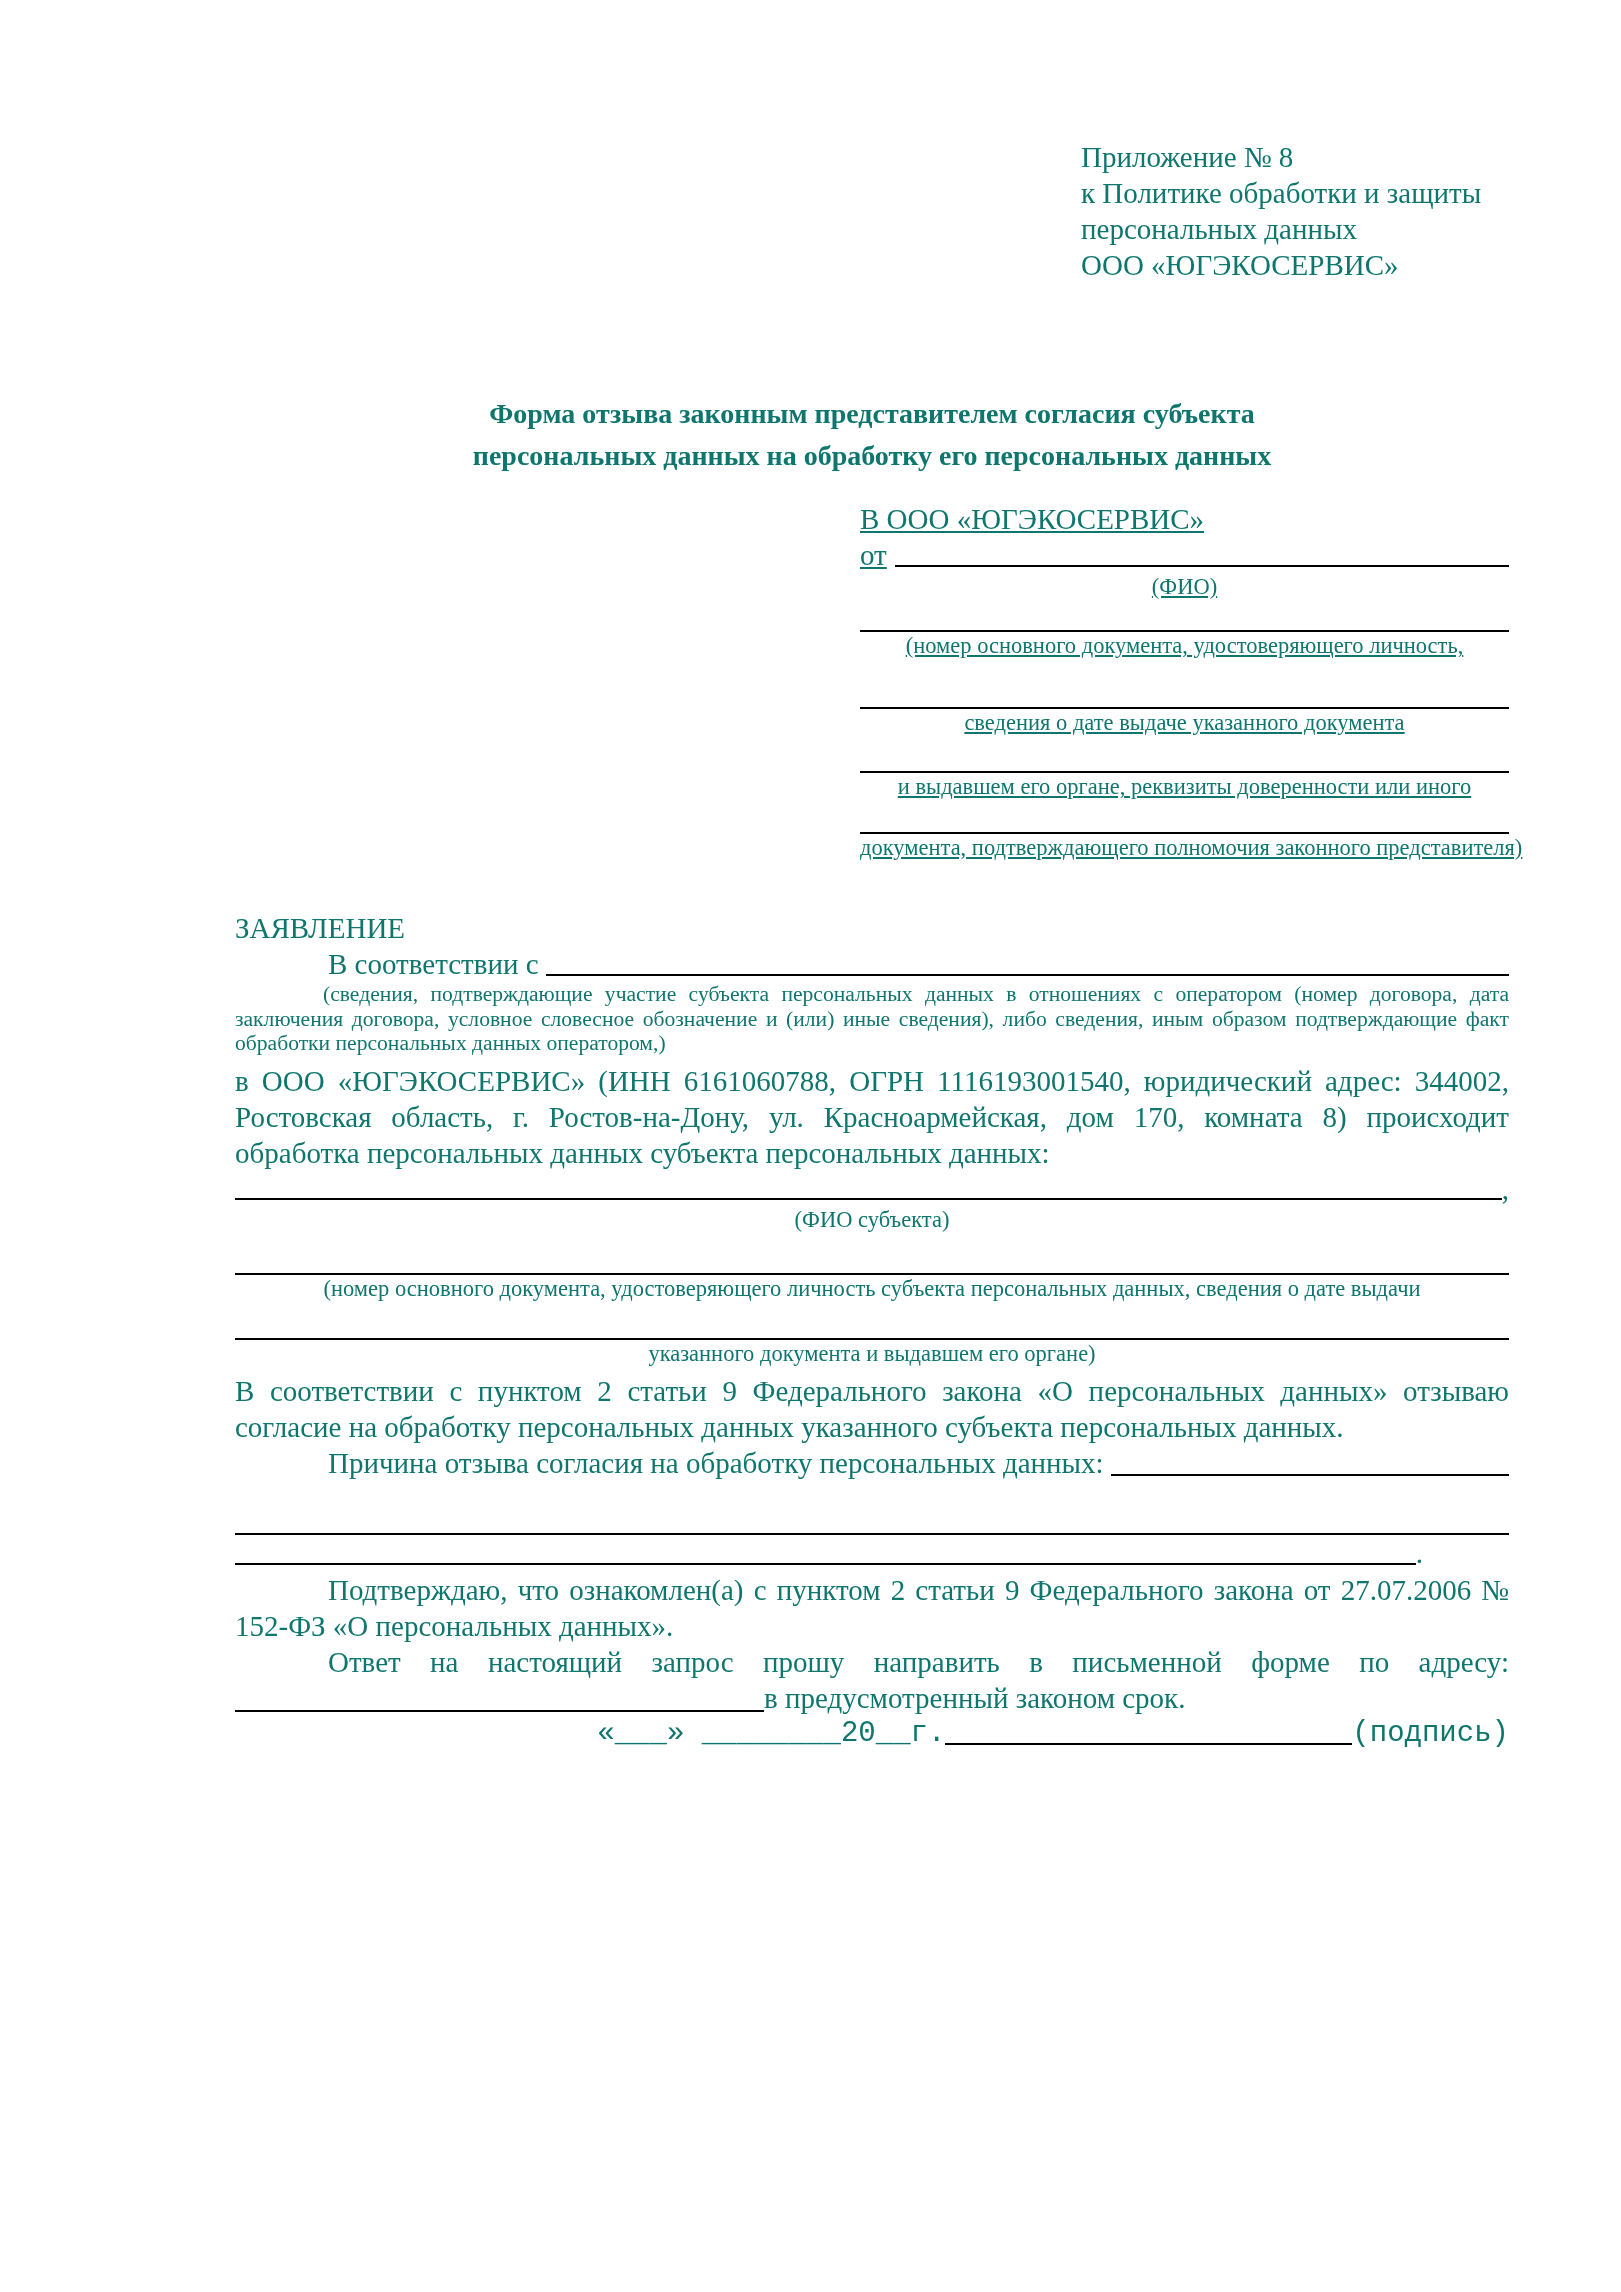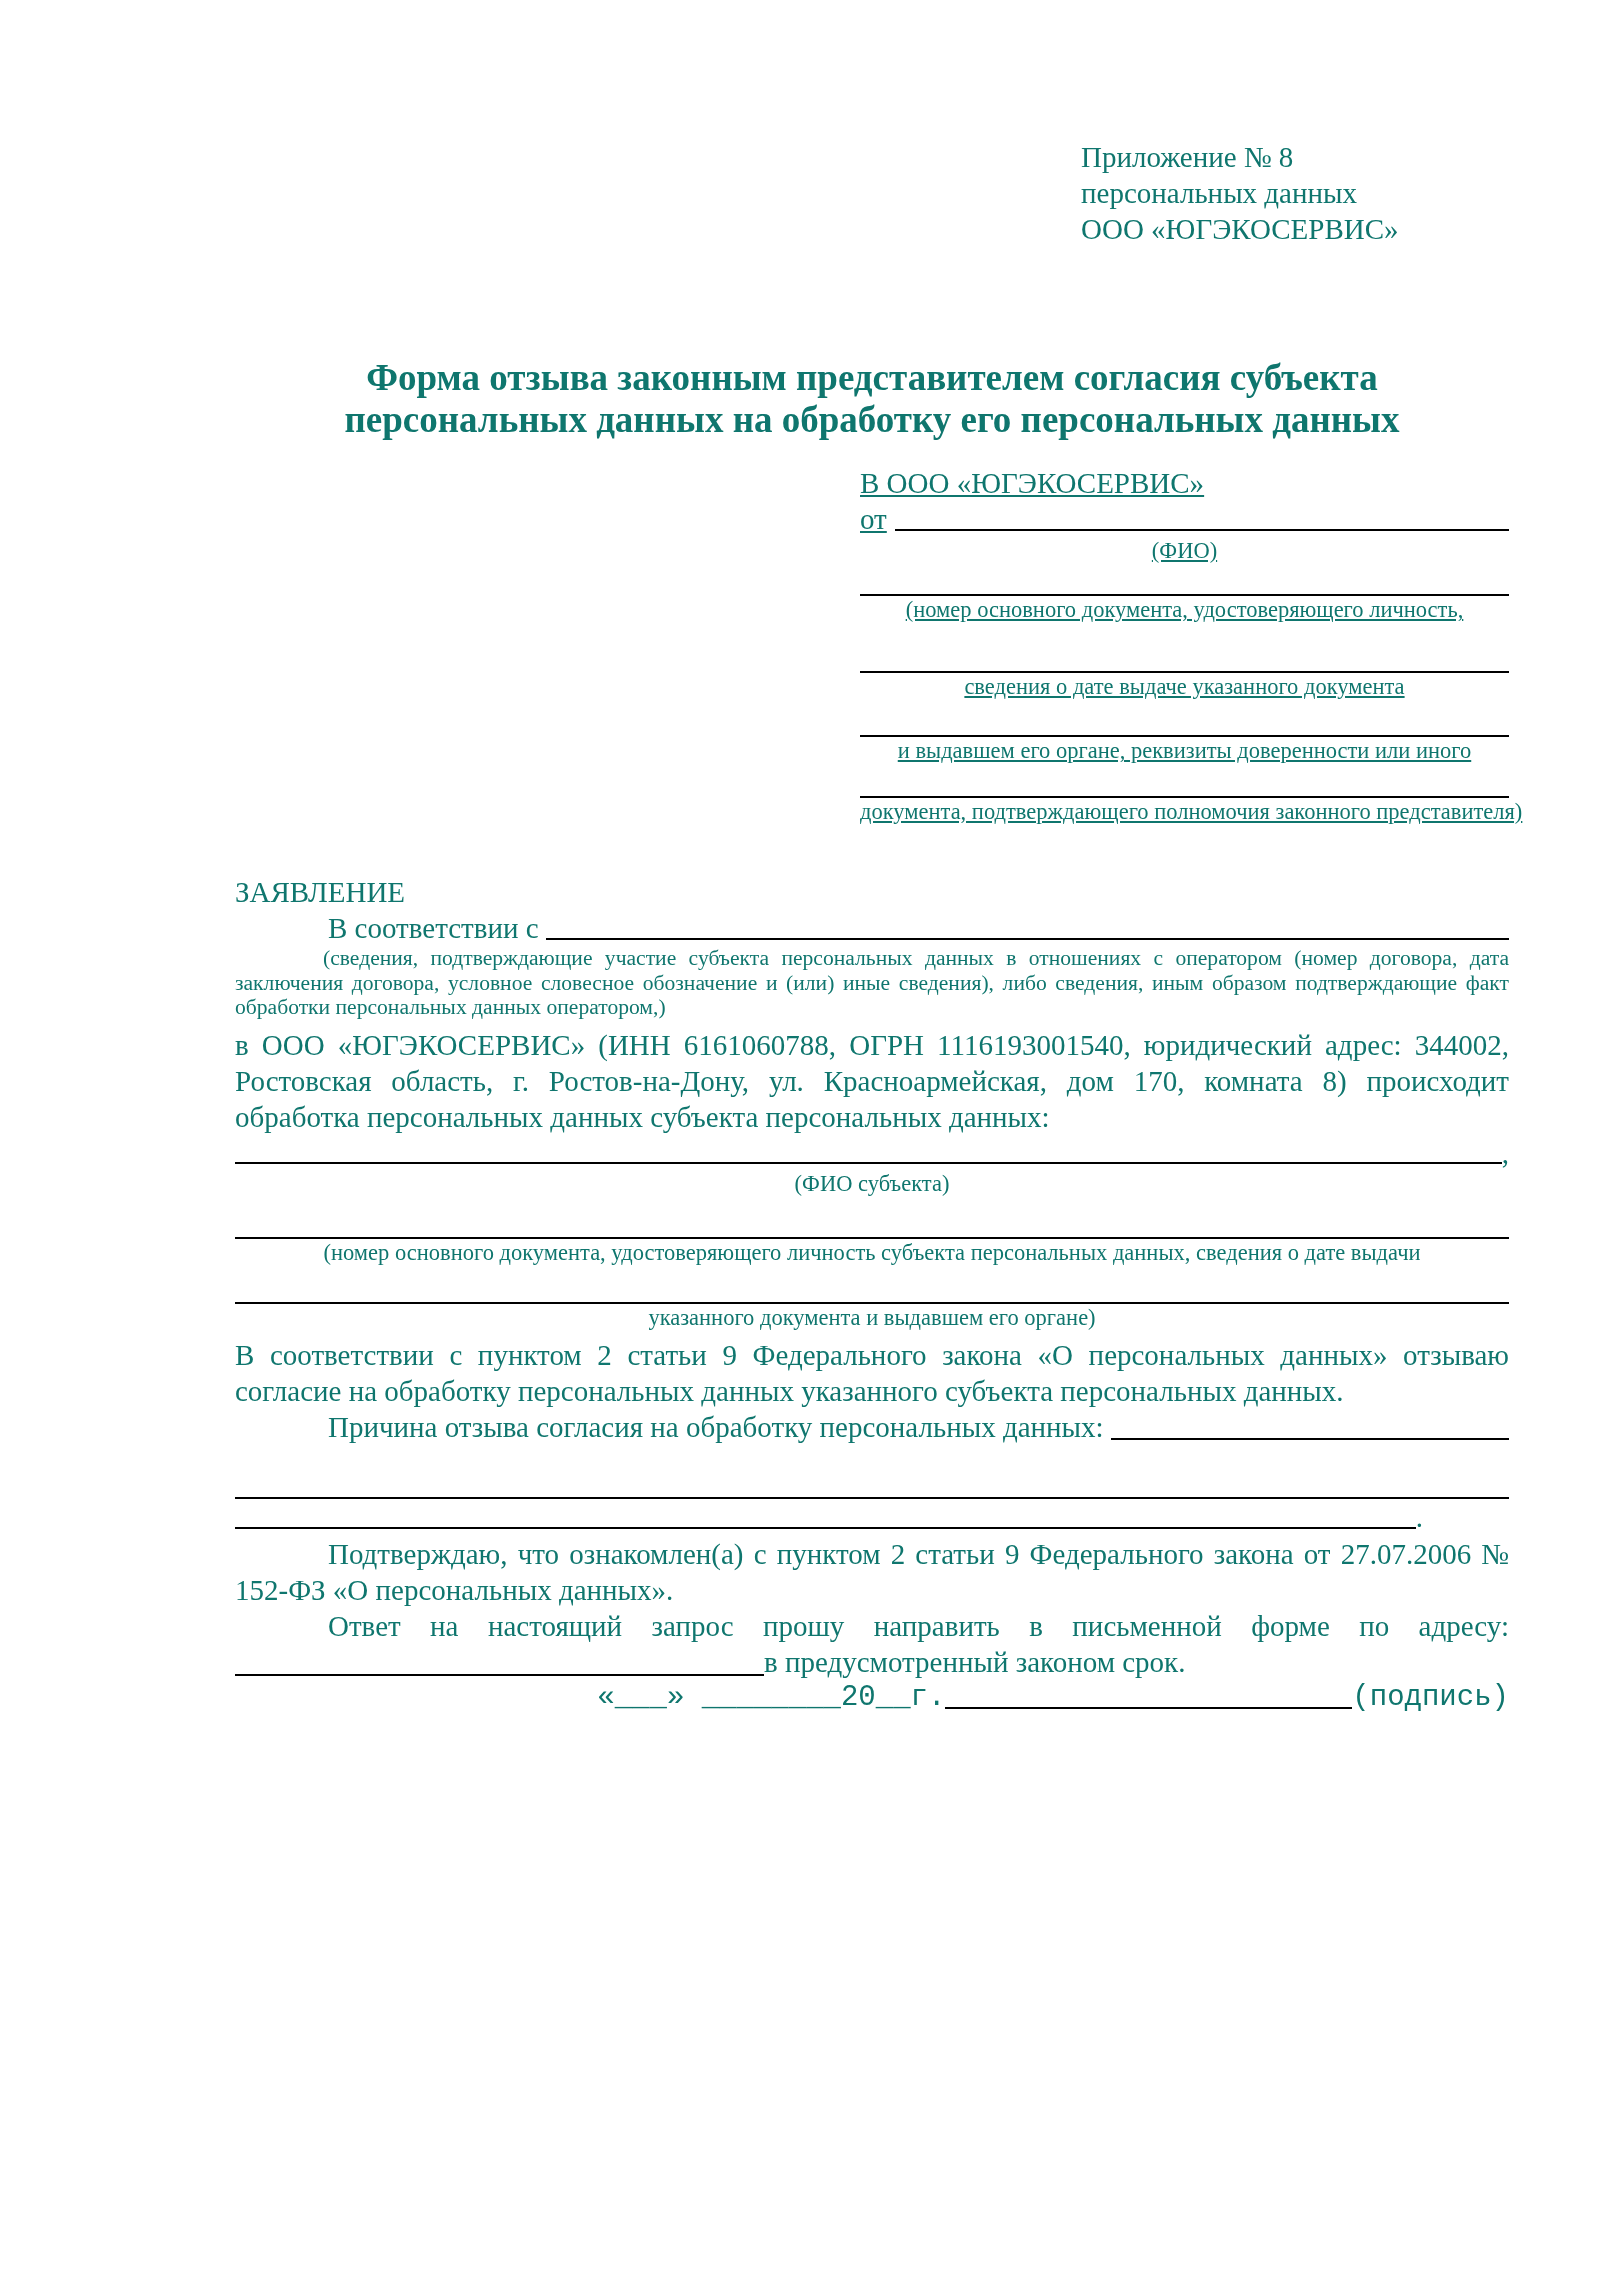--- a/index.html
+++ b/index.html
@@ -9,21 +9,21 @@
     font-size:29px;line-height:36px;
     box-sizing:border-box;
     padding:139px 112px 0 235px;
     overflow:hidden;position:relative;
   }
   .nowrap{white-space:nowrap;}
   
   .appendix{margin-left:846px;}
   .appendix div{white-space:nowrap;}
   
-  .title{font-weight:bold;font-size:37px;line-height:42px;text-align:center;margin-top:110px;}
+  .title{font-weight:bold;font-size:28px;line-height:42px;text-align:center;margin-top:110px;}
   
   .addressee{margin-left:625px;margin-top:24px;text-decoration:underline;}
   .fill-flex{display:flex;}
   .grow-line{flex:1 1 auto;border-bottom:2px solid #000;margin-bottom:5.9px;margin-left:7.8px;}
   .grow-line.noml{margin-left:0;}
   .cap{font-size:22.5px;line-height:27.4px;text-align:center;}
   .cap.nowrap{white-space:nowrap;}
   .field-line{border-bottom:2px solid #000;}
   .h31{height:30px;} .h48{height:47px;} .h36{height:35px;} .h32{height:31px;}
   .h40{height:39px;} .h37{height:36px;}
@@ -44,20 +44,21 @@
   .w540{width:529px;} .w415{width:407px;}
   .footer{display:flex;justify-content:flex-end;font-family:Liberation Mono, monospace;}
 </style>
 </head>
 <body>
 
 <div class="page">
 
   <div class="appendix">
     <div>Приложение № 8</div>
+    <div>к Политике обработки и защиты</div>
     <div>персональных данных</div>
     <div>ООО «ЮГЭКОСЕРВИС»</div>
   </div>
 
   <div class="title">
     <div>Форма отзыва законным представителем согласия субъекта</div>
     <div>персональных данных на обработку его персональных данных</div>
   </div>
 
   <div class="addressee">

